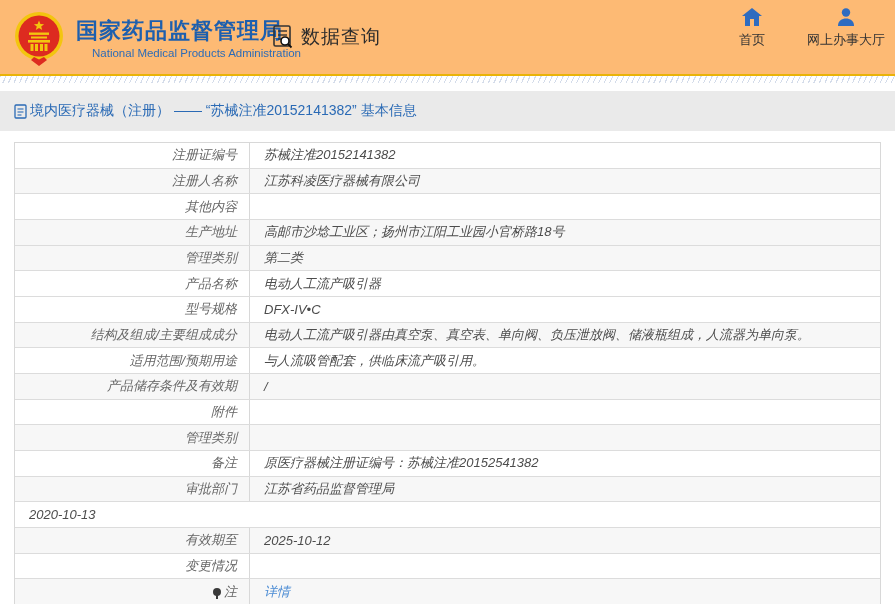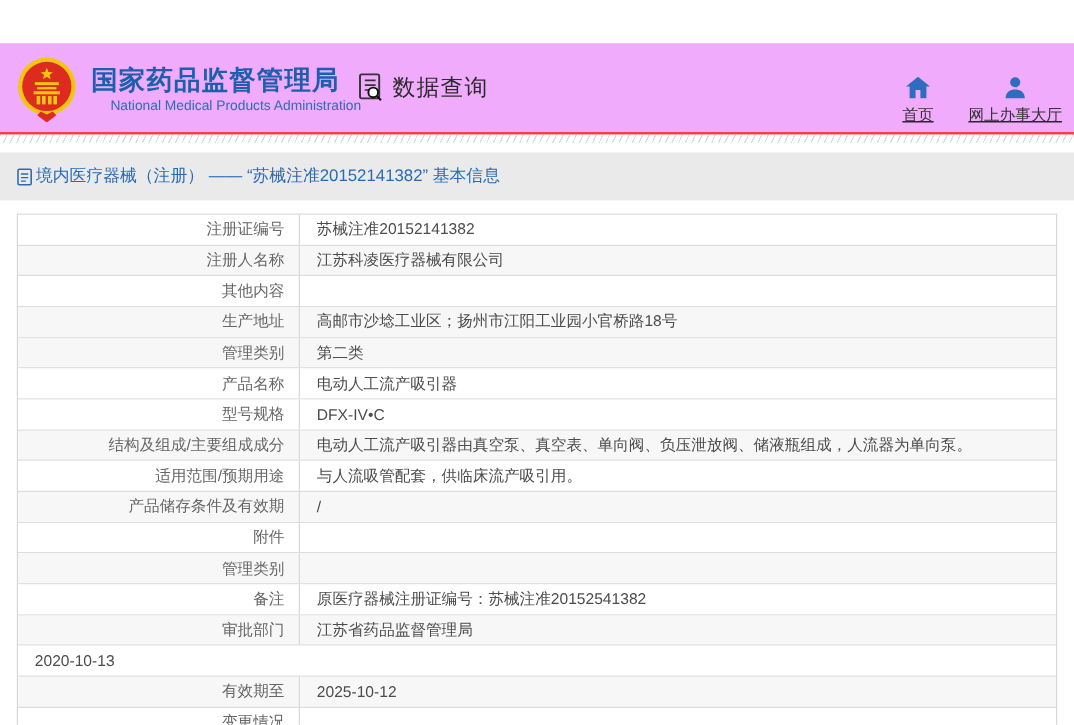--- a/index.html
+++ b/index.html
@@ -6,47 +6,46 @@
   html, body {
     width: 895px; height: 604px;
     background: #ffffff;
     font-family: "Liberation Sans", "DejaVu Sans", sans-serif;
     overflow: hidden;
   }
   
   .header {
     position: relative;
     height: 76px;
-    background: #f0abfc;
-    border-bottom: 2px solid #ef4444;
-    margin-top: 36px;
+    background: #fdba74;
+    border-bottom: 2px solid #eab308;
   }
   .logo-area {
     position: absolute; left: 14px; top: 10px;
     display: flex; align-items: center;
   }
   .emblem { width: 50px; height: 56px; }
   .org-text { margin-left: 12px; }
   .org-title {
     font-size: 22px; font-weight: bold; color: #1d5fae;
     letter-spacing: 1px; line-height: 26px;
   }
   .org-subtitle {
     font-size: 11.5px; color: #2e6cb6; margin-top: 3px; padding-left: 16px;
   }
   .section-area {
-    position: absolute; left: 296px; top: 24px;
+    position: absolute; left: 270px; top: 24px;
     display: flex; align-items: center;
   }
   .section-label {
     font-size: 19px; color: #2b2b2b; margin-left: 5px; letter-spacing: 1px;
   }
   .nav-area {
-    position: absolute; right: 10px; top: 28px;
-    display: flex; gap: 29px; text-decoration: underline;
+    position: absolute; right: 10px; top: 8px;
+    display: flex; gap: 42px;
   }
   .nav-item {
     display: flex; flex-direction: column; align-items: center;
     cursor: pointer;
   }
   .nav-item .nav-label {
     font-size: 13px; color: #333; margin-top: 5px; white-space: nowrap;
   }
   
   .hatch-band {
@@ -67,21 +66,21 @@
   }
   .title-bar .doc-icon { margin-right: 3px; }
   .page-title {
     font-size: 14px; color: #2a6ab5;
   }
   
   .info-table {
     margin: 11px 14px 0 14px;
     height: 463px;
     border: 1px solid #d8d8d8;
-    display: flex; flex-direction: column;
+    display: flex; flex-direction: column; font-style: italic;
   }
   .trow {
     flex: 1;
     display: flex;
     border-bottom: 1px solid #dcdcdc;
     background: #ffffff;
     align-items: center;
   }
   .trow:last-child { border-bottom: none; }
   .trow.alt { background: #f7f7f7; }

